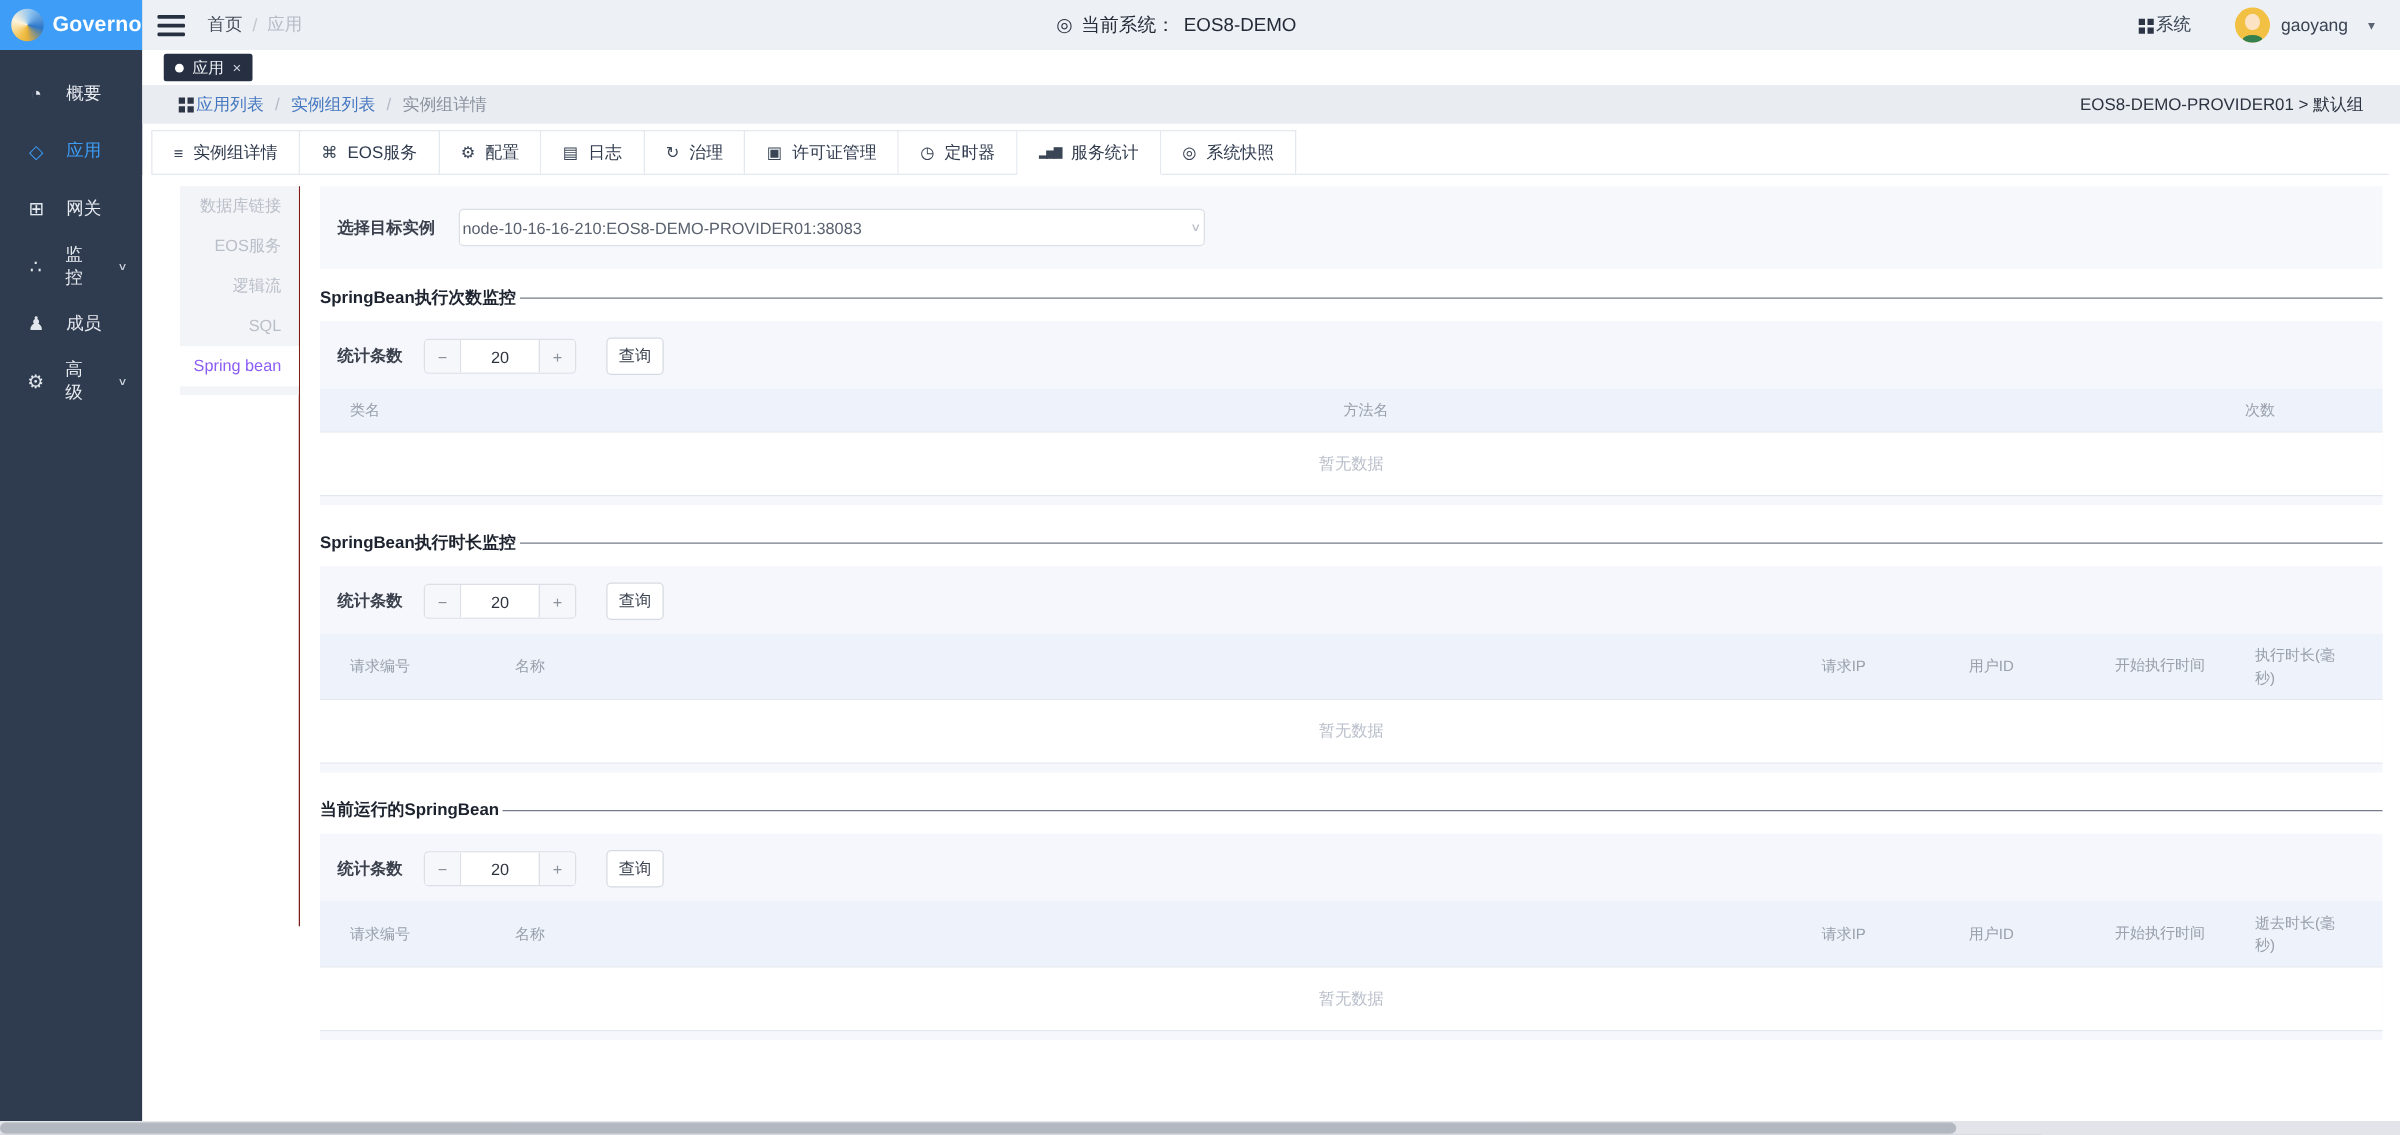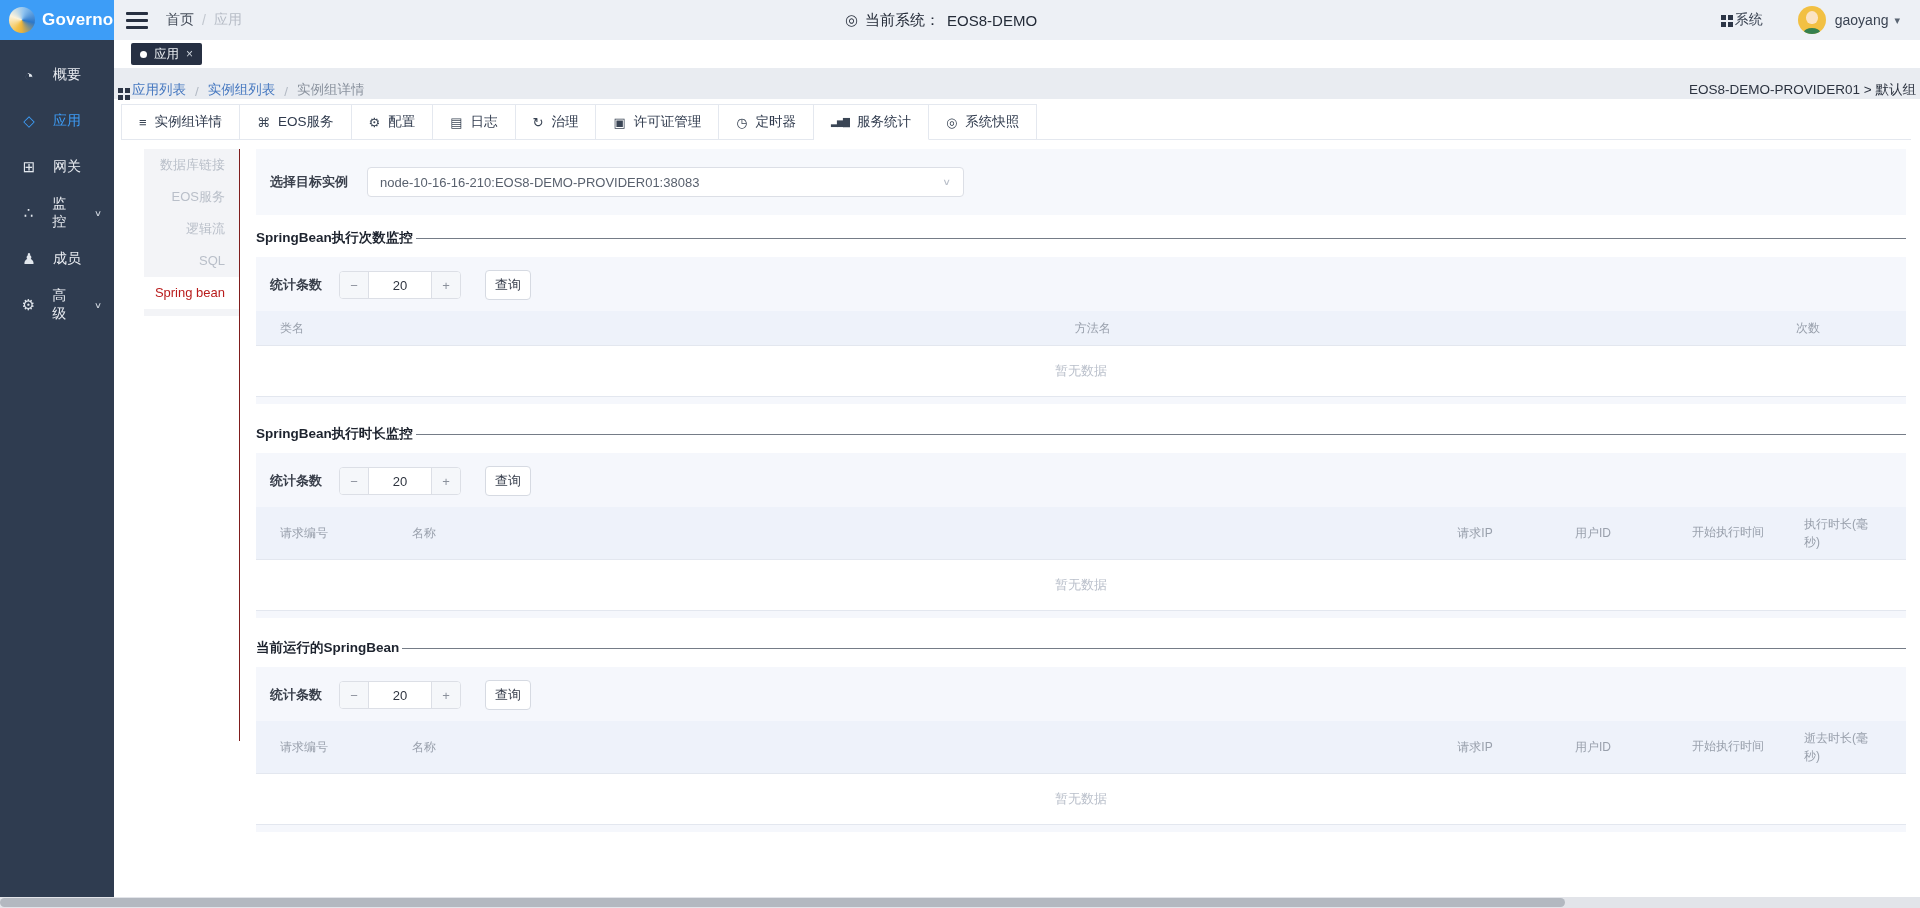--- a/index.html
+++ b/index.html
@@ -35,57 +35,57 @@
   .eye-icon { font-size:15px; color:#2c3340; }
   .tb-right { margin-left:auto; display:flex; align-items:center; gap:9px; }
   .grid-icon { width:5px; height:5px; background:#2c3546; margin:0 9px 6px 0;
     box-shadow:7px 0 0 #2c3546, 0 7px 0 #2c3546, 7px 7px 0 #2c3546; }
   .tb-system { display:flex; align-items:center; font-size:14px; color:#3a4352; cursor:pointer; margin-right:26px;padding-left:32px; }
   .avatar { width:28px; height:28px; border-radius:50%; background:#f2c043; position:relative; overflow:hidden; flex-shrink:0; }
   .avatar::before { content:""; position:absolute; top:5px; left:8px; width:12px; height:13px;
     border-radius:50% 50% 46% 46%; background:#fbe3c4; }
   .avatar::after { content:""; position:absolute; bottom:-2px; left:6px; width:16px; height:8px;
     border-radius:50% 50% 0 0; background:#35804f; }
-  .tb-user { display:flex; align-items:center; gap:6px; font-size:14px; color:#3a4352; cursor:pointer; }
+  .tb-user { display:flex; align-items:center; gap:16px; font-size:14px; color:#3a4352; cursor:pointer; }
   .caret { font-size:11px; color:#5a6472; }
   
   .tagrow { height:28px; background:#fff; display:flex; align-items:center; padding-left:17px; flex-shrink:0; }
   .tag-chip { height:22px; background:#273043; color:#eef1f5; display:flex; align-items:center;
     gap:7px; padding:0 9px; font-size:12.5px; border-radius:2px; cursor:pointer; }
   .tag-dot { width:7px; height:7px; border-radius:50%; background:#fff; }
   .tag-close { color:#ccd2db; font-size:12px; cursor:pointer; }
   
-  .pagebar { height:31px; background:#e9ecf1; display:flex; align-items:flex-end; padding:0 4px; font-size:13.5px; flex-shrink:0; }
+  .pagebar { height:31px; background:#e9ecf1; display:flex; align-items:center; padding:0 29px; font-size:13.5px; flex-shrink:0; }
   .pb-link { color:#4678c0; cursor:pointer; }
   .pb-sep { color:#b3bac4; margin:0 9px; }
   .pb-current { color:#8b939f; }
   .pb-context { margin-left:auto; color:#2c3340; }
   
   .tabnav { display:flex; margin:5px 9px 0 7px; flex-shrink:0; }
   .tab { display:flex; align-items:center; gap:8px; height:36px; padding:0 17px;
     border-top:1px solid #e4e8ef; border-right:1px solid #e4e8ef; border-bottom:1px solid #e4e8ef;
     color:#2f3a4d; font-size:13.5px; cursor:pointer; background:#fff; white-space:nowrap; }
   .tab:first-child { border-left:1px solid #e4e8ef; }
   .tab.active { border-bottom-color:#fff; }
   .tab-filler { flex:1; border-bottom:1px solid #e4e8ef; }
   .tab-icon { font-size:13px; color:#3a4555; }
   .tab-icon.bars { font-size:9px; letter-spacing:-1px; }
   
   .content { flex:1; display:flex; padding-left:30px; background:#fff; overflow:hidden; }
   .submenu-wrap { width:96px; flex-shrink:0; margin-top:9px; height:592px; border-right:1px solid #7f1d1d; }
   .submenu { background:#f3f4f7; padding-bottom:7px; }
   .sm-item { height:32px; line-height:32px; text-align:right; padding-right:14px;
     font-size:13px; color:#b9bfc9; cursor:pointer; }
-  .sm-item.active { background:#fff; color:#b91c1c; }
+  .sm-item.active { background:#fff; color:#8b5cf6; }
   .panel { flex:1; min-width:0; padding:9px 14px 0 16px; }
   
   .select-row { background:#f6f8fc; padding:18px 14px; display:flex; align-items:center; gap:19px; margin-bottom:14px; }
   .sr-label { font-size:13px; font-weight:bold; color:#3a404c; }
   .el-select { width:597px; height:30px; background:#fff; border:1px solid #dcdfe6; border-radius:4px;
-    display:flex; align-items:center; justify-content:space-between; padding:0 12px;
+    display:flex; align-items:center; justify-content:space-between; padding:0 2px;
     font-size:13px; color:#59616e; cursor:pointer; }
   .sel-chev { color:#b8bec8; font-size:12px; transform:scaleY(.75); }
   
   .section-title { display:flex; align-items:center; margin:6px 0 10px; }
   .st-text { font-size:13.5px; font-weight:bold; color:#1d232e; white-space:nowrap; }
   .st-line { flex:1; border-top:1px solid #757c87; margin-left:3px; }
   .section-block { background:#f5f7fc; padding-bottom:7px; margin-bottom:21px; }
   .stepper-row { display:flex; align-items:center; gap:17px; padding:13px 14px 11px; }
   .sp-label { font-size:13px; font-weight:bold; color:#3a404c; }
   .stepper { display:flex; height:28px; border:1px solid #dcdfe6; border-radius:4px; overflow:hidden; background:#fff; }

